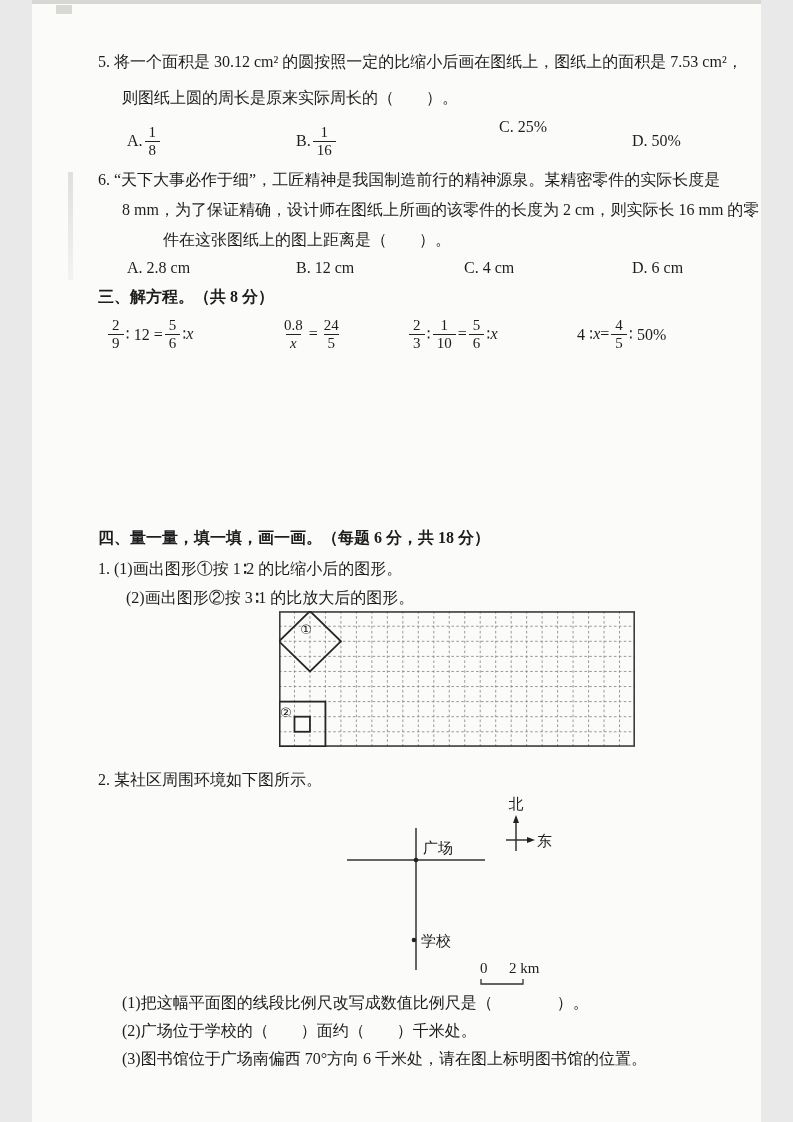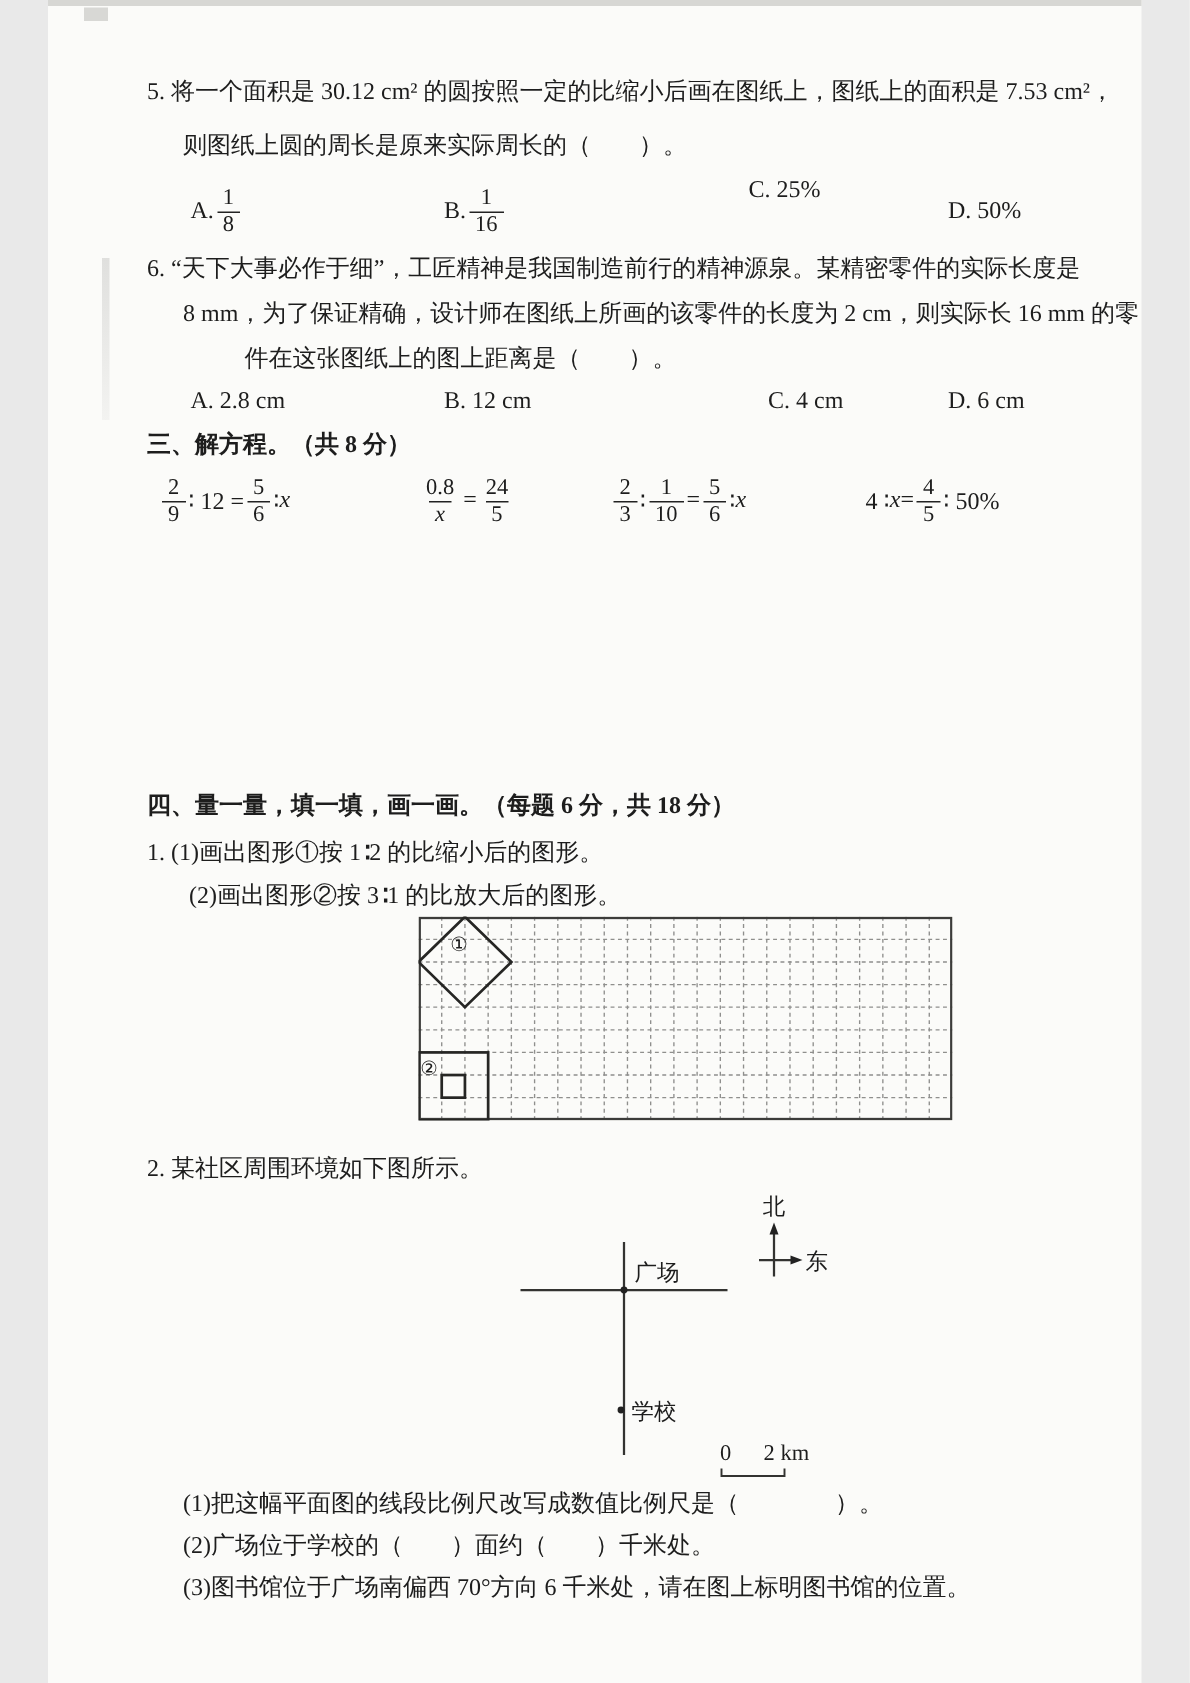--- a/index.html
+++ b/index.html
@@ -59,21 +59,21 @@
       </span>
     </div>
   <div class="opt-row-item" style="left:432px; top:104px;margin-left:35px;">C. 25%</div>
   <div class="opt-row-item" style="left:600px; top:118px;">D. 50%</div>
 
   <div class="tline" style="left:66px; top:170px;">6. “天下大事必作于细”，工匠精神是我国制造前行的精神源泉。某精密零件的实际长度是</div>
   <div class="tline" style="left:90px; top:200px;">8 mm，为了保证精确，设计师在图纸上所画的该零件的长度为 2 cm，则实际长 16 mm 的零</div>
   <div class="tline" style="left:90px; top:230px;margin-left:41px;">件在这张图纸上的图上距离是（　　）。</div>
   <div class="tline" style="left:95px;  top:258px;">A. 2.8 cm</div>
   <div class="tline" style="left:264px; top:258px;">B. 12 cm</div>
-  <div class="tline" style="left:432px; top:258px;margin-left:48px;">C. 4 cm</div>
+  <div class="tline" style="left:432px; top:258px;">C. 4 cm</div>
   <div class="tline" style="left:600px; top:258px;">D. 6 cm</div>
 
   <div class="tline bold" style="left:66px; top:287px;">三、解方程。（共 8 分）</div>
   <div class="eq-item" style="left:74px;  top:308px;">
       <span class="frac">
         <span class="num">2</span>
         <span class="den">9</span>
       </span>
       <span> ∶ 12 = </span>
       <span class="frac">

